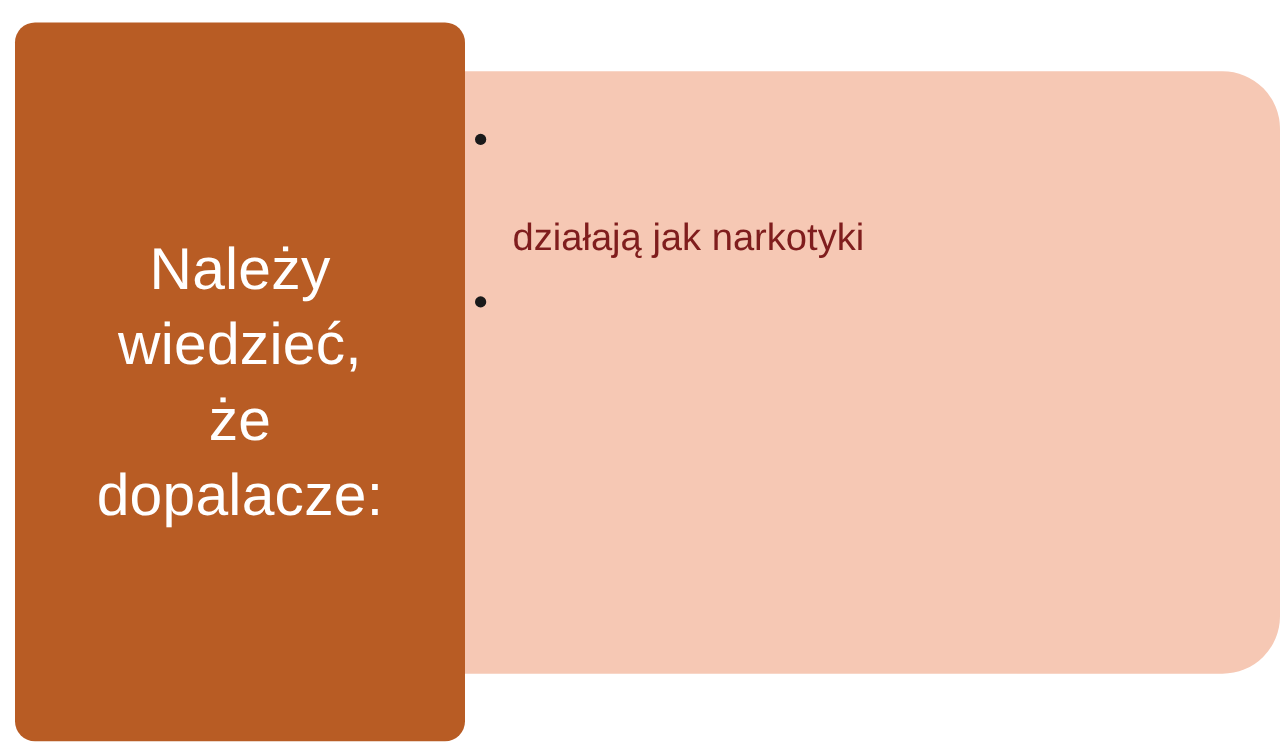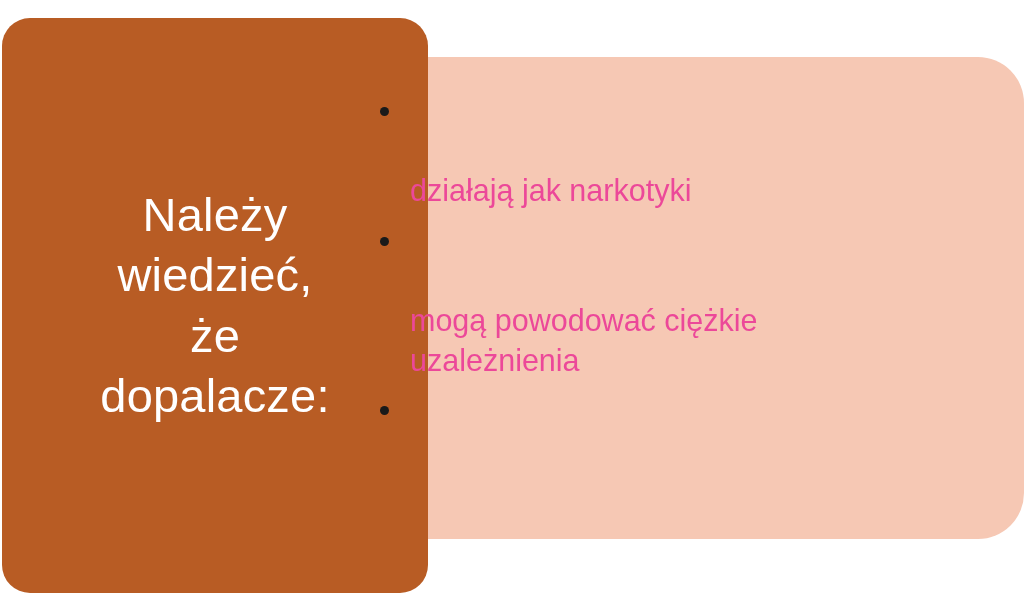--- a/index.html
+++ b/index.html
@@ -26,26 +26,26 @@
     top: 57px;
     width: 1004px;
     height: 482px;
     background: #f6c8b4;
     border-radius: 46px;
     box-sizing: border-box;
   }
   
   .panel-left {
     position: absolute;
-    left: 2px;
+    left: 12px;
     top: 18px;
-    width: 426px;
+    width: 360px;
     height: 575px;
     background: #b85c24;
-    border-radius: 28px;
+    border-radius: 16px;
     box-sizing: border-box;
     display: flex;
     align-items: center;
     justify-content: center;
   }
   .panel-left-title {
     color: #ffffff;
     font-size: 47px;
     line-height: 1.28;
     text-align: center;
@@ -64,21 +64,21 @@
   }
   ul.bullets {
     list-style: none;
     margin: 0;
     padding: 0;
   }
   ul.bullets li {
     position: relative;
     padding-left: 38px;
     margin-bottom: 11px;
-    color: #ec4899;
+    color: #7f1d1d;
     font-size: 30.5px;
     line-height: 1.30;
     font-weight: 400;
     white-space: pre-line;
   }
   ul.bullets li .dot {
     position: absolute;
     left: 8px;
     top: 15px;
     width: 9px;
@@ -102,24 +102,19 @@
   </div>
 
   <div class="bullet-area">
     <ul class="bullets">
       <li>
         <span class="dot"></span>
         <span>działają jak narkotyki</span>
       </li>
       <li>
         <span class="dot"></span>
-        <span>mogą powodować ciężkie
-uzależnienia</span>
-      </li>
-      <li>
-        <span class="dot"></span>
         
       </li>
 
     </ul>
   </div>
 
 </div>
 
 </body></html>

